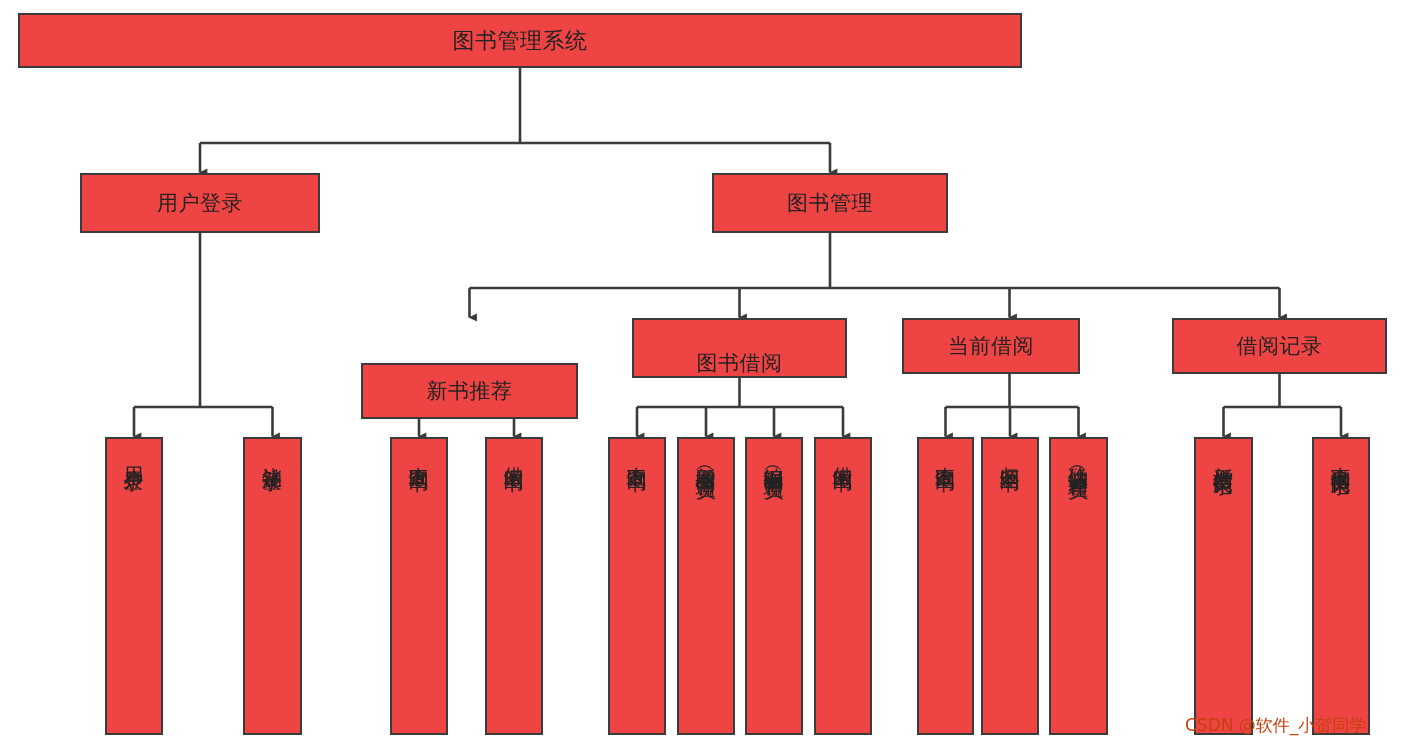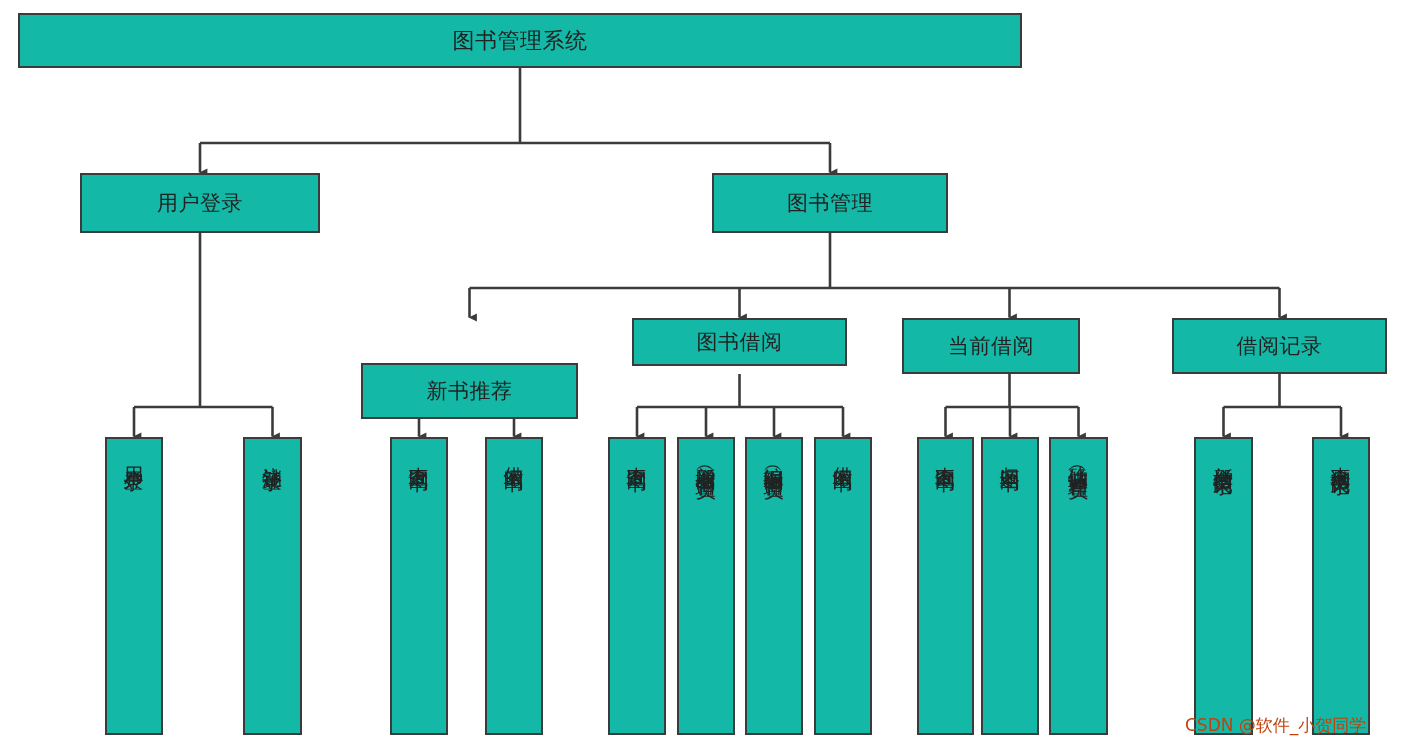--- a/index.html
+++ b/index.html
@@ -21,21 +21,21 @@
     position: absolute;
     left: 0;
     top: 0;
     width: 1405px;
     height: 747px;
     pointer-events: none;
   }
   .node {
     position: absolute;
     box-sizing: border-box;
-    background: #14b8a6;
+    background: #ef4444;
     border: 2px solid #3b3b3b;
     display: flex;
     align-items: center;
     justify-content: center;
     color: #222222;
     z-index: 2;
   }
   .node .label {
     display: block;
     text-align: center;
@@ -126,21 +126,21 @@
       </div>
       <div class="node horiz" style="left: 80px; top: 173px; width: 240px; height: 60px;">
         <span class="label">用户登录</span>
       </div>
       <div class="node horiz" style="left: 712px; top: 173px; width: 236px; height: 60px;">
         <span class="label">图书管理</span>
       </div>
       <div class="node horiz" style="left: 361px; top: 318px; width: 217px; height: 56px; margin-top: 45px;">
         <span class="label">新书推荐</span>
       </div>
-      <div class="node horiz" style="left: 632px; top: 318px; width: 215px; height: 48px;">
+      <div class="node horiz" style="left: 632px; top: 318px; width: 215px; height: 60px; align-items: flex-end;">
         <span class="label">图书借阅</span>
       </div>
       <div class="node horiz" style="left: 902px; top: 318px; width: 178px; height: 56px;">
         <span class="label">当前借阅</span>
       </div>
       <div class="node horiz" style="left: 1172px; top: 318px; width: 215px; height: 56px;">
         <span class="label">借阅记录</span>
       </div>
       <div class="node vert" style="left: 105px; top: 437px; width: 58px; height: 298px;">
         <span class="label">用户登录</span>

